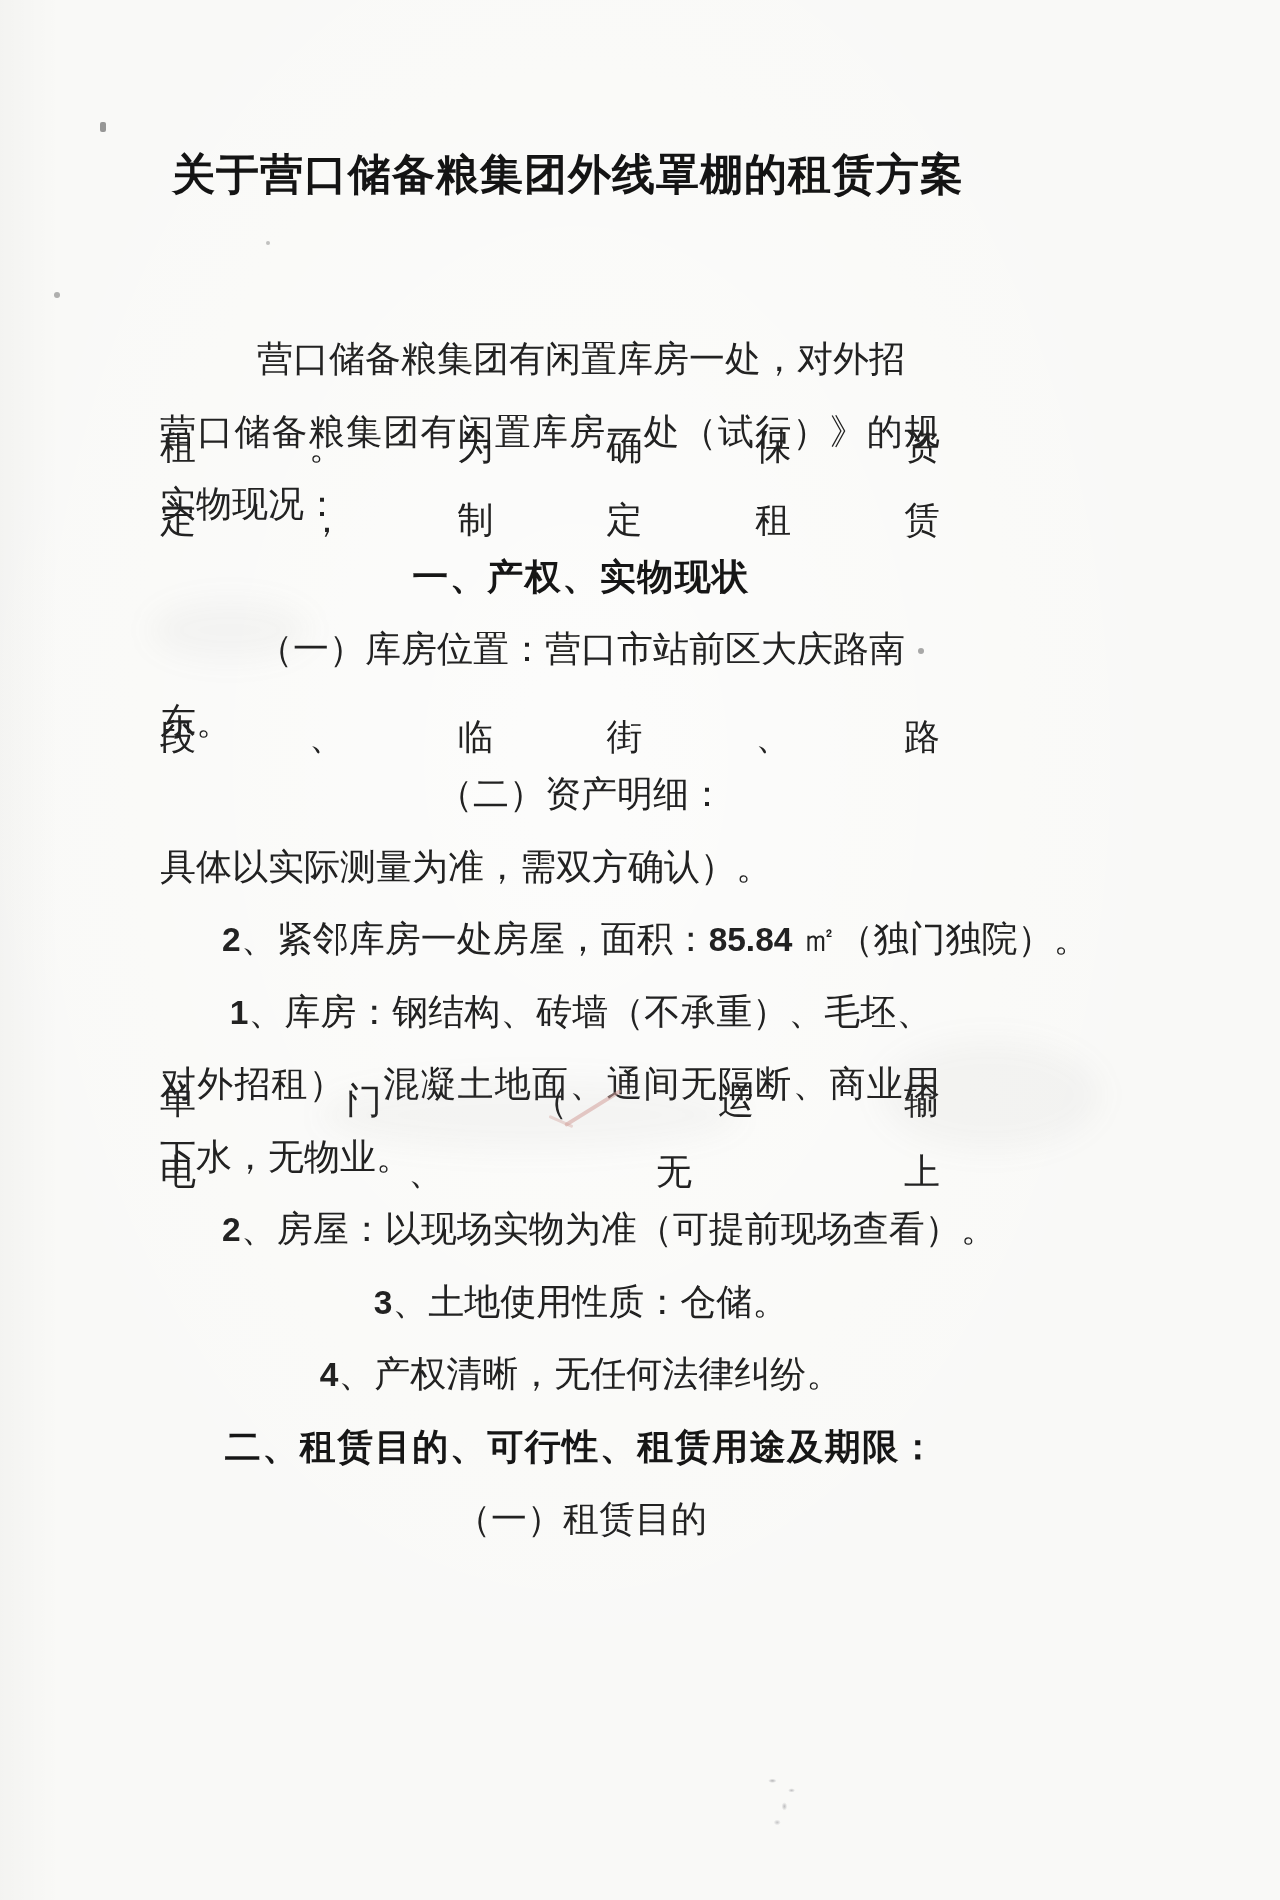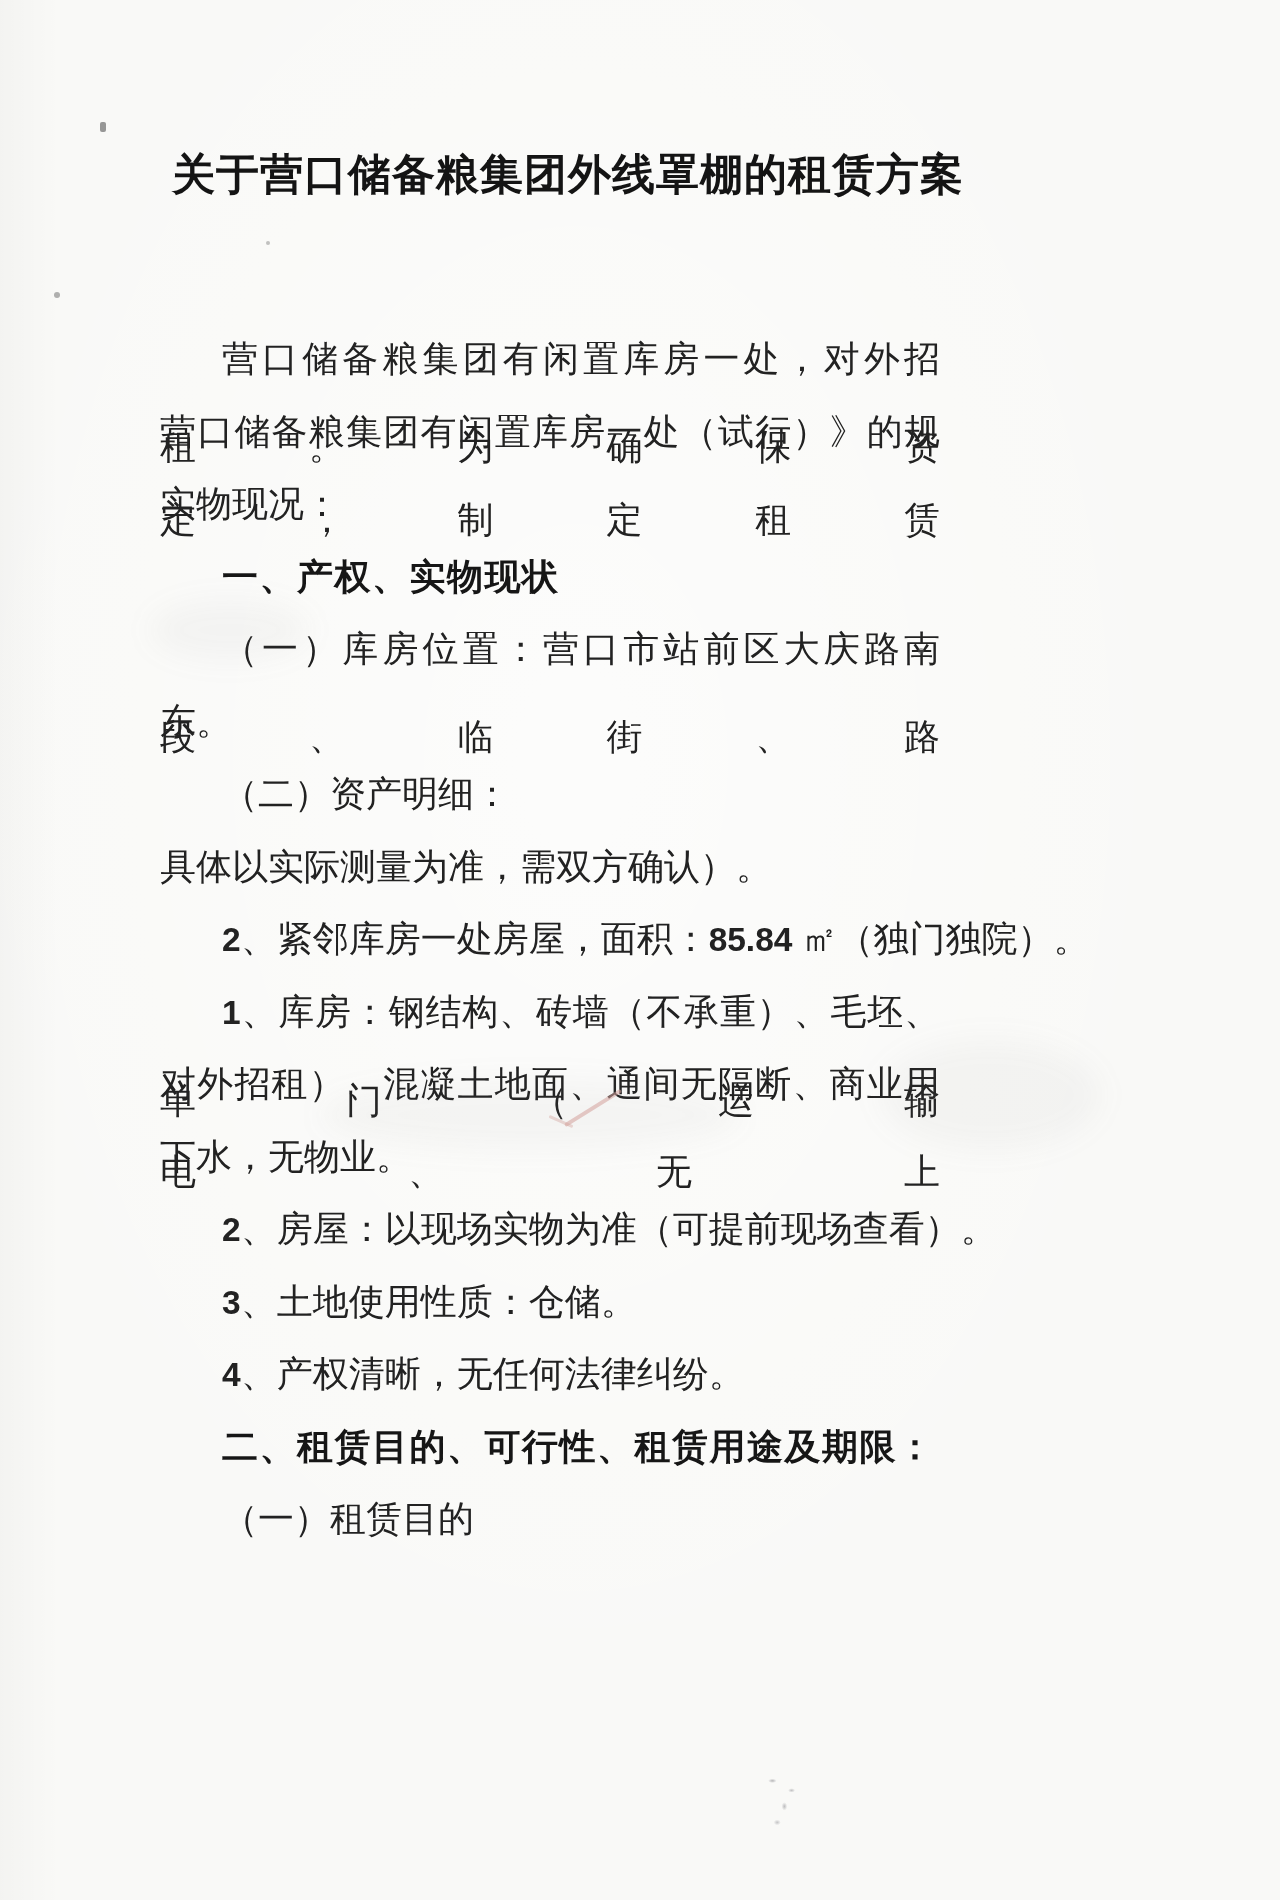--- a/index.html
+++ b/index.html
@@ -14,21 +14,21 @@
   }
   .title{
     position:absolute;top:146px;left:160px;width:780px;
     text-align:center;font-size:43px;font-weight:700;letter-spacing:1px;color:#141414;
     white-space:nowrap;
     margin-left:12px;
   }
   .docbody{position:absolute;top:315px;left:160px;width:780px;}
   .line{height:72.5px;line-height:88px;font-size:36px;white-space:nowrap;}
   .line.full{white-space:normal;text-align:justify;text-align-last:justify;text-justify:inter-ideograph;}
-  .line.ind{text-indent:62px;}
+  .line.ind{text-indent:62px;text-align:center;}
   .line.bold{font-weight:700;letter-spacing:1.5px;color:#161616;}
   .num{font-family:"Liberation Sans","DejaVu Sans",sans-serif;font-weight:700;font-size:.93em;}
   
   .speck{position:absolute;background:#555;border-radius:50%;opacity:.55;}
   .sp1{left:100px;top:122px;width:6px;height:10px;opacity:.6;border-radius:2px;}
   .sp2{left:54px;top:292px;width:6px;height:6px;opacity:.45;}
   .sp3{left:918px;top:648px;width:6px;height:6px;opacity:.5;}
   .sp4{left:266px;top:241px;width:4px;height:4px;opacity:.35;}
   .pinkmark{
     position:absolute;left:560px;top:1106px;width:66px;height:4px;

